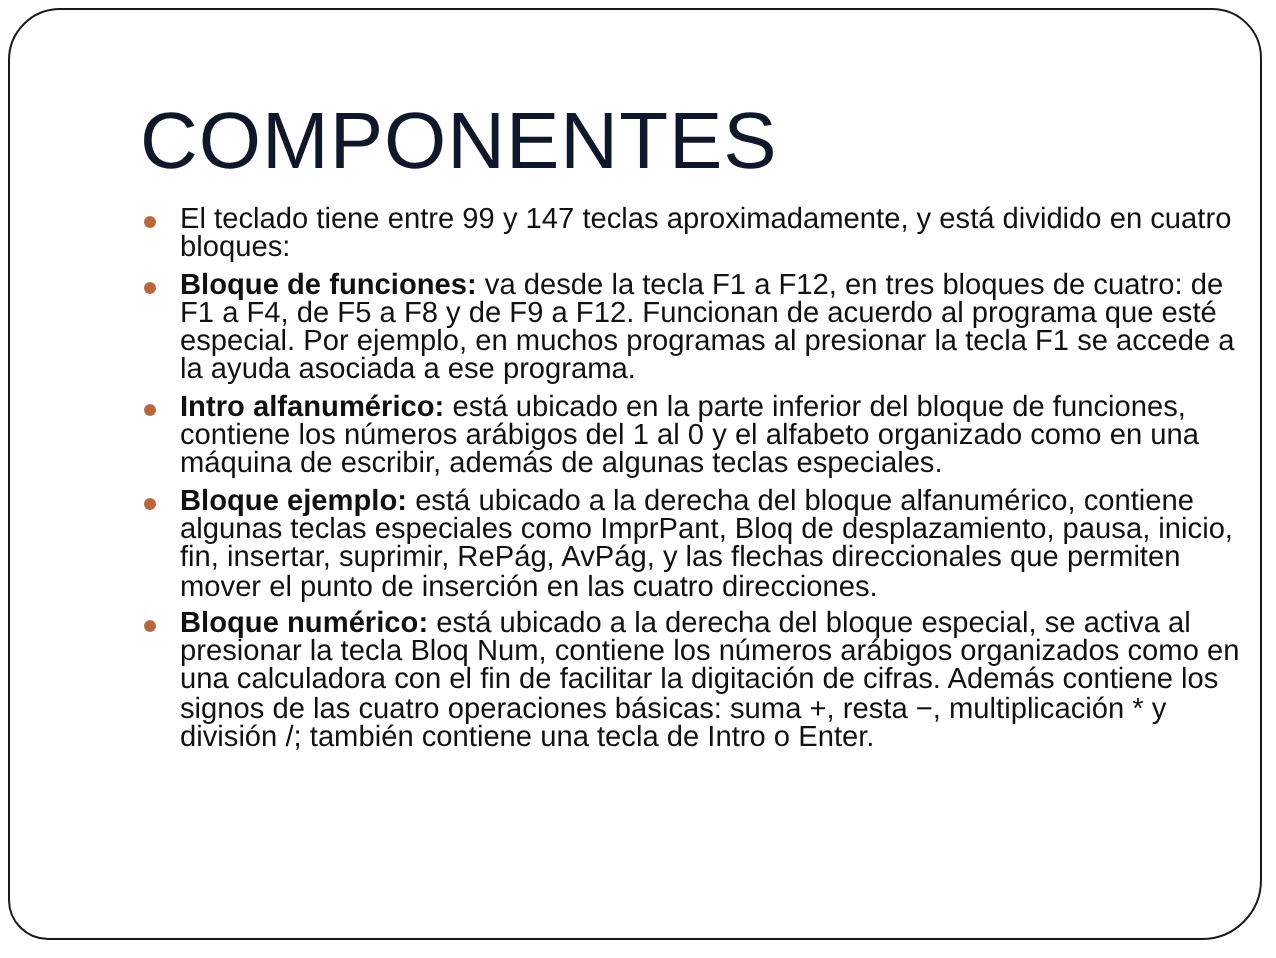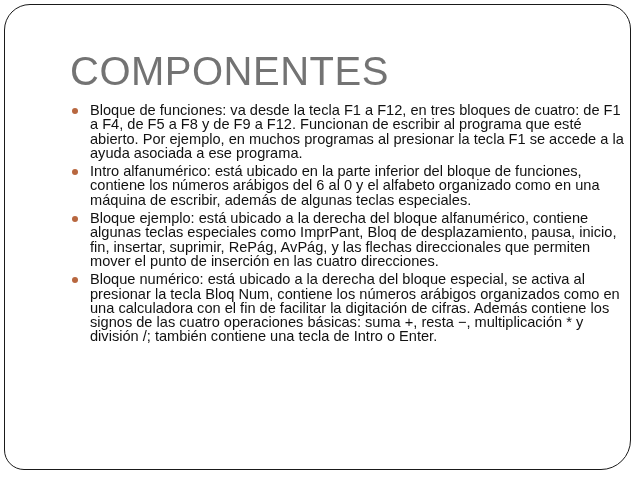--- a/index.html
+++ b/index.html
@@ -8,52 +8,56 @@
     font-family: "Liberation Sans", sans-serif;
   }
   .frame {
     position: absolute; left: 4px; top: 4px; width: 627px; height: 466px;
     border: 1.5px solid #1a1a1a;
     border-radius: 26px 25px 30px 20px;
     box-sizing: border-box;
   }
   .title {
     position: absolute; left: 70px; top: 48px;
-    font-size: 40px; color: #737373; letter-spacing: 0.5px; line-height: 46px;
+    font-size: 40px; color: #0f172a; letter-spacing: 0.5px; line-height: 46px;
     font-weight: normal; margin: 0;
   }
   .bullets {
     position: absolute; left: 70px; top: 103px; width: 560px;
     margin: 0; padding: 0; list-style: none;
   }
   .bullet {
     position: relative; padding-left: 20px; margin: 0 0 4px 0;
     font-size: 14.6px; line-height: 14.3px; color: #111;
   }
   .dot {
     position: absolute; left: 2px; top: 5px; width: 6px; height: 6px; border-radius: 50%;
     background: #b8673f;
   }
-  .bold { font-weight: normal; margin-top: 28px; }
+  .bold { font-weight: bold; margin-top: 28px; }
 </style>
 </head>
 <body>
 
 <div class="frame"></div>
 
 <h1 class="title">COMPONENTES</h1>
 
 <ul class="bullets">
   <li class="bullet">
     <span class="dot"></span>
-    <span class="bold">Bloque de funciones:</span><span> va desde la tecla F1 a F12, en tres bloques de cuatro: de F1 a F4, de F5 a F8 y de F9 a F12. Funcionan de escribir al programa que esté abierto. Por ejemplo, en muchos programas al presionar la tecla F1 se accede a la ayuda asociada a ese programa.</span>
+    <span>El teclado tiene entre 99 y 147 teclas aproximadamente, y está dividido en cuatro bloques:</span>
   </li>
   <li class="bullet">
     <span class="dot"></span>
-    <span class="bold">Intro alfanumérico:</span><span> está ubicado en la parte inferior del bloque de funciones, contiene los números arábigos del 6 al 0 y el alfabeto organizado como en una máquina de escribir, además de algunas teclas especiales.</span>
+    <span class="bold">Bloque de funciones:</span><span> va desde la tecla F1 a F12, en tres bloques de cuatro: de F1 a F4, de F5 a F8 y de F9 a F12. Funcionan de acuerdo al programa que esté especial. Por ejemplo, en muchos programas al presionar la tecla F1 se accede a la ayuda asociada a ese programa.</span>
+  </li>
+  <li class="bullet">
+    <span class="dot"></span>
+    <span class="bold">Intro alfanumérico:</span><span> está ubicado en la parte inferior del bloque de funciones, contiene los números arábigos del 1 al 0 y el alfabeto organizado como en una máquina de escribir, además de algunas teclas especiales.</span>
   </li>
   <li class="bullet">
     <span class="dot"></span>
     <span class="bold">Bloque ejemplo:</span><span> está ubicado a la derecha del bloque alfanumérico, contiene algunas teclas especiales como ImprPant, Bloq de desplazamiento, pausa, inicio, fin, insertar, suprimir, RePág, AvPág, y las flechas direccionales que permiten mover el punto de inserción en las cuatro direcciones.</span>
   </li>
   <li class="bullet">
     <span class="dot"></span>
     <span class="bold">Bloque numérico:</span><span> está ubicado a la derecha del bloque especial, se activa al presionar la tecla Bloq Num, contiene los números arábigos organizados como en una calculadora con el fin de facilitar la digitación de cifras. Además contiene los signos de las cuatro operaciones básicas: suma +, resta −, multiplicación * y división /; también contiene una tecla de Intro o Enter.</span>
   </li>
 </ul>

